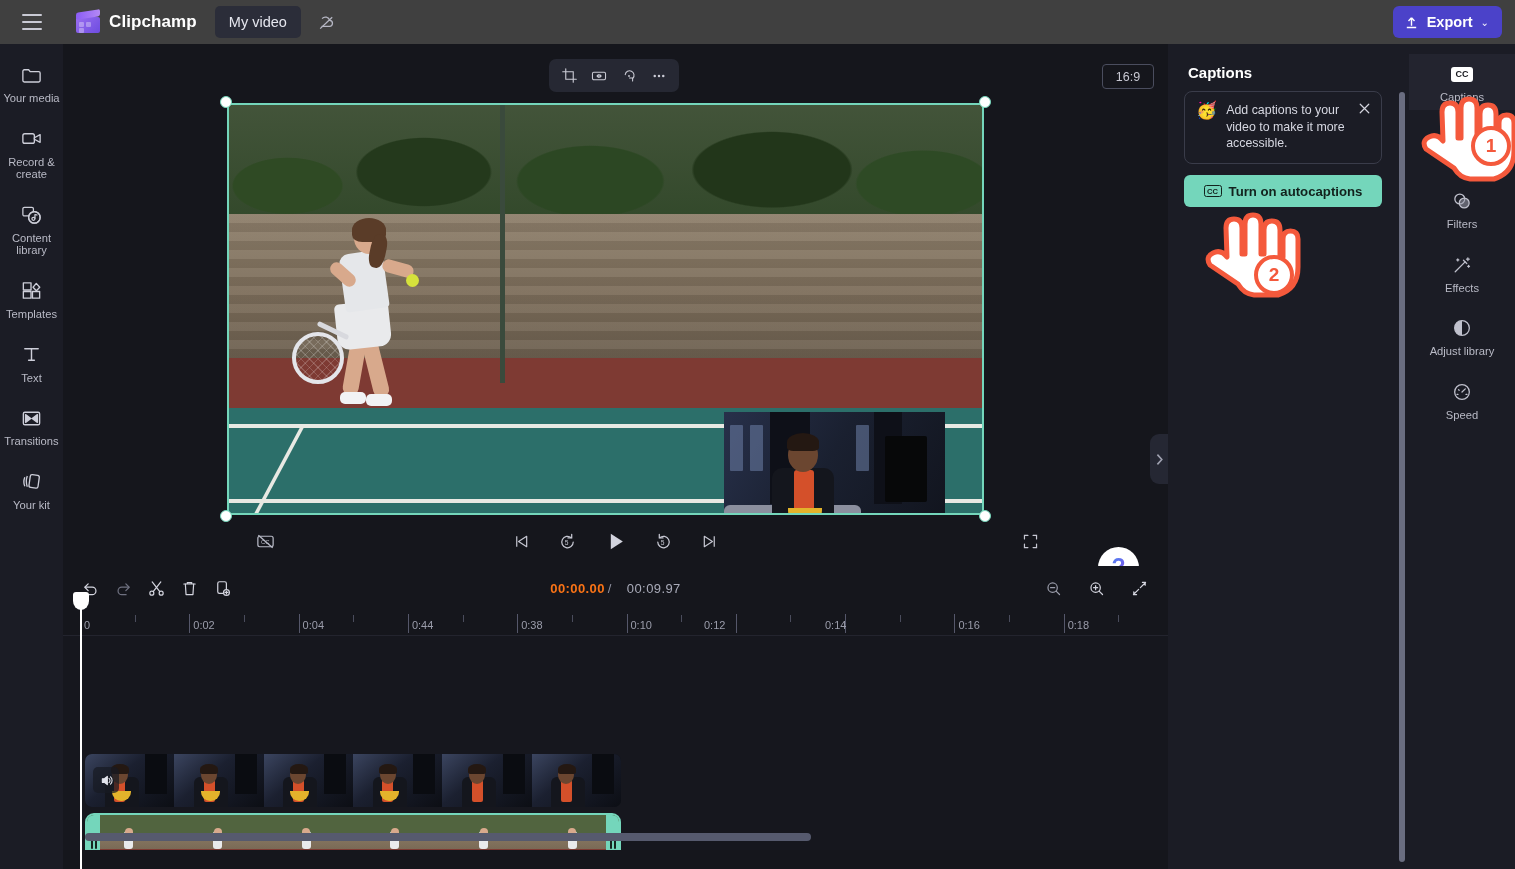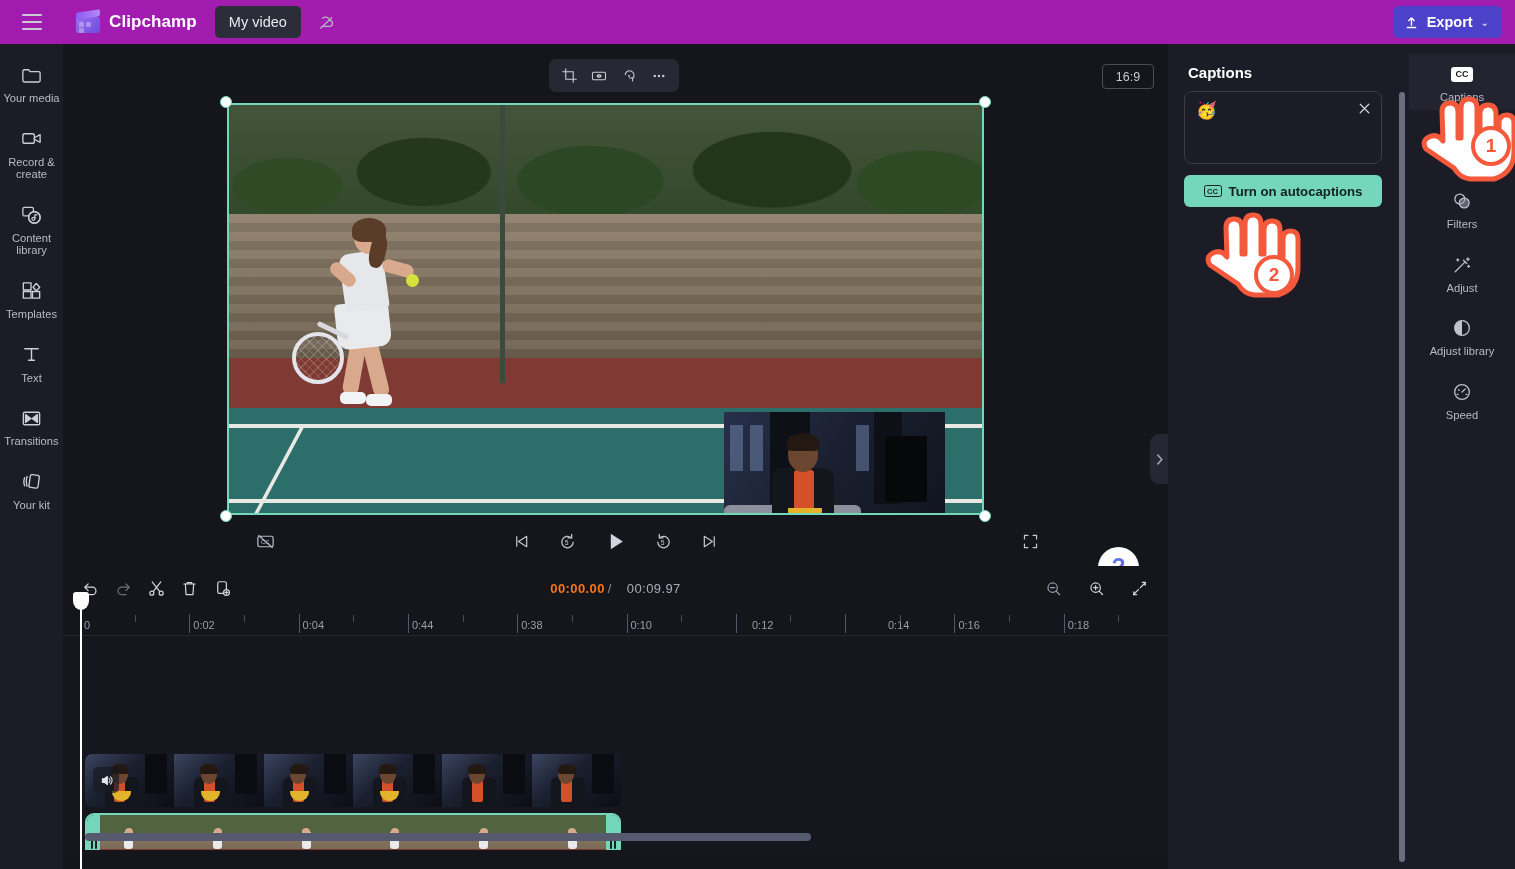--- a/index.html
+++ b/index.html
@@ -7,21 +7,21 @@
     width: 1515px; height: 869px;
     background: #15161c;
     font-family: "Liberation Sans", sans-serif;
     overflow: hidden;
   }
   body { position: relative; }
 
   
   #topbar {
     position: absolute; top: 0; left: 0; width: 1515px; height: 44px;
-    background: #a21caf;
+    background: #404040;
     display: flex; align-items: center;
   }
   #hamburger {
     width: 44px; height: 44px; margin-left: 10px;
     display: flex; flex-direction: column; align-items: center; justify-content: center;
     gap: 5px; cursor: pointer; border-radius: 4px;
   }
   #hamburger span { display: block; width: 20px; height: 2px; background: #c9cad4; border-radius: 1px; }
   .brand-wrap { display: flex; align-items: center; gap: 9px; margin-left: 22px; }
   .brand-logo { width: 24px; height: 22px; position: relative; }
@@ -660,24 +660,24 @@
       <div class="rk-major" style="left: 344.9px;"></div>
       <div class="rk-label" style="left: 344.9px;">0:44</div>
       <div class="rk-minor" style="left: 399.55px;"></div>
       <div class="rk-major" style="left: 454.2px;"></div>
       <div class="rk-label" style="left: 454.2px;">0:38</div>
       <div class="rk-minor" style="left: 508.85px;"></div>
       <div class="rk-major" style="left: 563.5px;"></div>
       <div class="rk-label" style="left: 563.5px;">0:10</div>
       <div class="rk-minor" style="left: 618.15px;"></div>
       <div class="rk-major" style="left: 672.8px;"></div>
-      <div class="rk-label" style="left: 685px;">0:12</div>
+      <div class="rk-label" style="left: 637px;">0:12</div>
       <div class="rk-minor" style="left: 727.45px;"></div>
       <div class="rk-major" style="left: 782.1px;"></div>
-      <div class="rk-label" style="left: 821px;">0:14</div>
+      <div class="rk-label" style="left: 758px;">0:14</div>
       <div class="rk-minor" style="left: 836.75px;"></div>
       <div class="rk-major" style="left: 891.4px;"></div>
       <div class="rk-label" style="left: 891.4px;">0:16</div>
       <div class="rk-minor" style="left: 946.05px;"></div>
       <div class="rk-major" style="left: 1000.7px;"></div>
       <div class="rk-label" style="left: 1000.7px;">0:18</div>
       <div class="rk-minor" style="left: 1055.35px;"></div>
     </div>
 
   <div id="tracks-area">
@@ -786,20 +786,21 @@
   <div id="playhead">
     <div id="playhead-knob"></div>
   </div>
 </div>
 
 <div id="right-panel">
   <div id="panel-title">Captions</div>
 
   <div id="info-card">
     <div id="info-emoji">🥳</div>
+    <div id="info-text">Add captions to your video to make it more accessible.</div>
     <div id="info-close">
       <svg width="13" height="13" viewBox="0 0 14 14" fill="none" stroke="#d3d4de" stroke-width="1.3" stroke-linecap="round">
         <path d="M2.4 2.4 11.6 11.6M11.6 2.4 2.4 11.6"></path>
       </svg>
     </div>
   </div>
 
   <button id="autocaptions-btn">
     <span class="cc-badge">CC</span>
     <span>Turn on autocaptions</span>
@@ -837,21 +838,21 @@
     </div>
 
     <div class="prop-item">
       <span class="prop-icon">
         <svg width="22" height="22" viewBox="0 0 24 24" fill="none" stroke="#c0c1cd" stroke-width="1.4" stroke-linecap="round">
           <path d="M4.6 19.4 15.4 8.6"></path>
           <path d="M13.6 6.8l3.6 3.6"></path>
           <path d="M18.4 4.2v3M16.9 5.7h3M7.4 5.4v2.2M6.3 6.5h2.2M19.2 12.4v2M18.2 13.4h2"></path>
         </svg>
       </span>
-      <span class="prop-label">Adjust</span>
+      <span class="prop-label">Effects</span>
     </div>
 
     <div class="prop-item">
       <span class="prop-icon">
         <svg width="22" height="22" viewBox="0 0 24 24" fill="none" stroke="#c0c1cd" stroke-width="1.4">
           <circle cx="12" cy="12" r="8"></circle>
           <path d="M12 4a8 8 0 0 0 0 16z" fill="#c0c1cd" stroke="none"></path>
         </svg>
       </span>
       <span class="prop-label">Adjust library</span>

